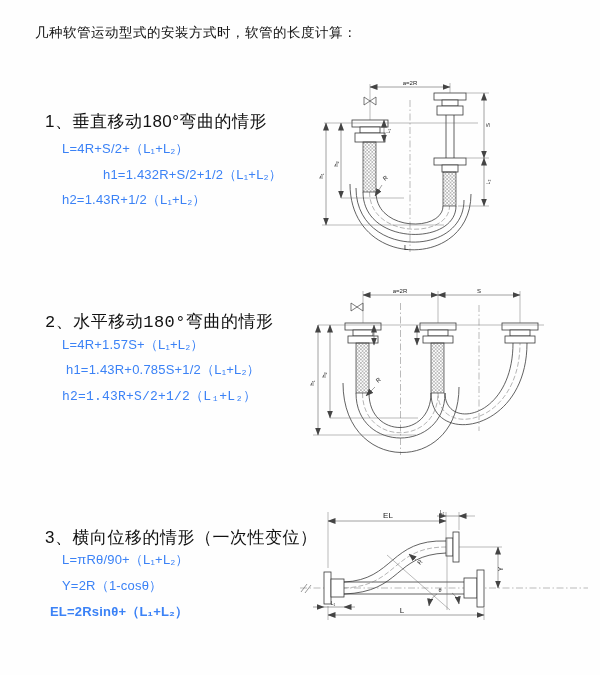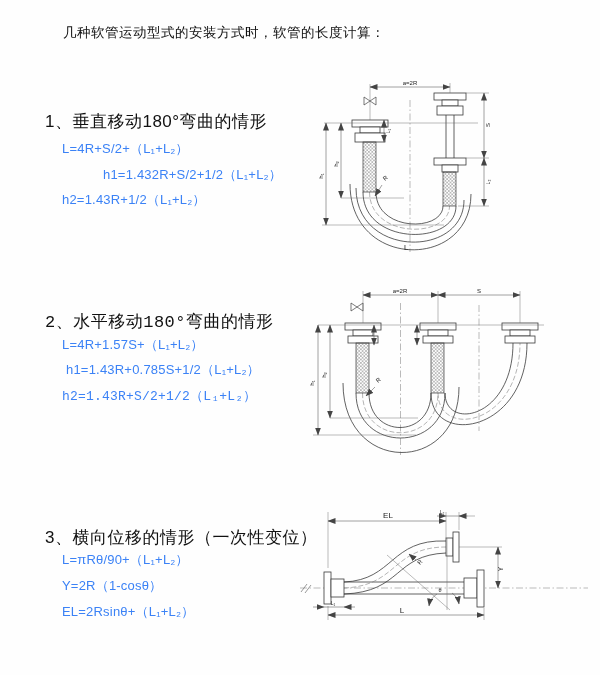--- a/index.html
+++ b/index.html
@@ -2,21 +2,21 @@
 <html><head>
 <meta charset="utf-8">
 <style>
   html,body{margin:0;padding:0;}
   body{
     width:600px;height:675px;position:relative;background:#fefefe;
     font-family:"Liberation Sans","DejaVu Sans",sans-serif;color:#161616;
     overflow:hidden;
   }
   .abs{position:absolute;}
-  .title{font-size:13.5px;letter-spacing:.5px;color:#111;margin-left:28px;}
+  .title{font-size:13.5px;letter-spacing:.5px;color:#111;}
   .heading{font-size:17px;letter-spacing:.5px;color:#111;}
   .formula{font-size:13px;color:#3b82f6;letter-spacing:.2px;}
   svg{display:block;}
   svg text{font-family:"Liberation Sans","DejaVu Sans",sans-serif;fill:#222;}
   .dim{stroke:#555;stroke-width:.55;fill:none;}
   .ext{stroke:#666;stroke-width:.45;fill:none;}
   .part{stroke:#3a3a3a;stroke-width:.8;fill:#fff;}
   .hose{stroke:#3a3a3a;stroke-width:.8;fill:none;}
   .hosed{stroke:#777;stroke-width:.55;fill:none;stroke-dasharray:5 2.2;}
   .cl{stroke:#777;stroke-width:.5;fill:none;stroke-dasharray:7 2.5 1.5 2.5;}
@@ -189,21 +189,21 @@
     <line class="dim" x1="119" y1="42" x2="119" y2="62" marker-start="url(#m2)" marker-end="url(#m2)"></line>
 
     <line class="dim" x1="77" y1="104" x2="68" y2="113" marker-end="url(#m2)"></line>
     <text class="lbl" transform="rotate(-40 80 100)" x="80" y="100">R</text>
   </g>
 </svg>
 
 <div class="abs heading" style="left:45px;top:526px;">3、横向位移的情形（一次性变位）</div>
 <div class="abs formula" style="left:62px;top:551px;">L=πRθ/90+（L₁+L₂）</div>
 <div class="abs formula" style="left:62px;top:577px;">Y=2R（1-cosθ）</div>
-<div class="abs formula" style="left:62px;top:603px;">EL=2Rsinθ+（L₁+L₂）</div>
+<div class="abs formula" style="left:50px;top:603px;font-weight:bold;">EL=2Rsinθ+（L₁+L₂）</div>
 
 <svg class="abs" style="left:296px;top:498px;" width="302" height="150" viewBox="0 0 302 150">
   <defs>
     <marker id="m3" viewBox="0 0 8 6" refX="7.5" refY="3" markerWidth="8" markerHeight="6" markerUnits="userSpaceOnUse" orient="auto-start-reverse">
       <path d="M0,0 L8,3 L0,6 Z" fill="#444"></path>
     </marker>
   </defs>
 
   <g>
     <line class="cl" x1="4" y1="90" x2="292" y2="90"></line>

